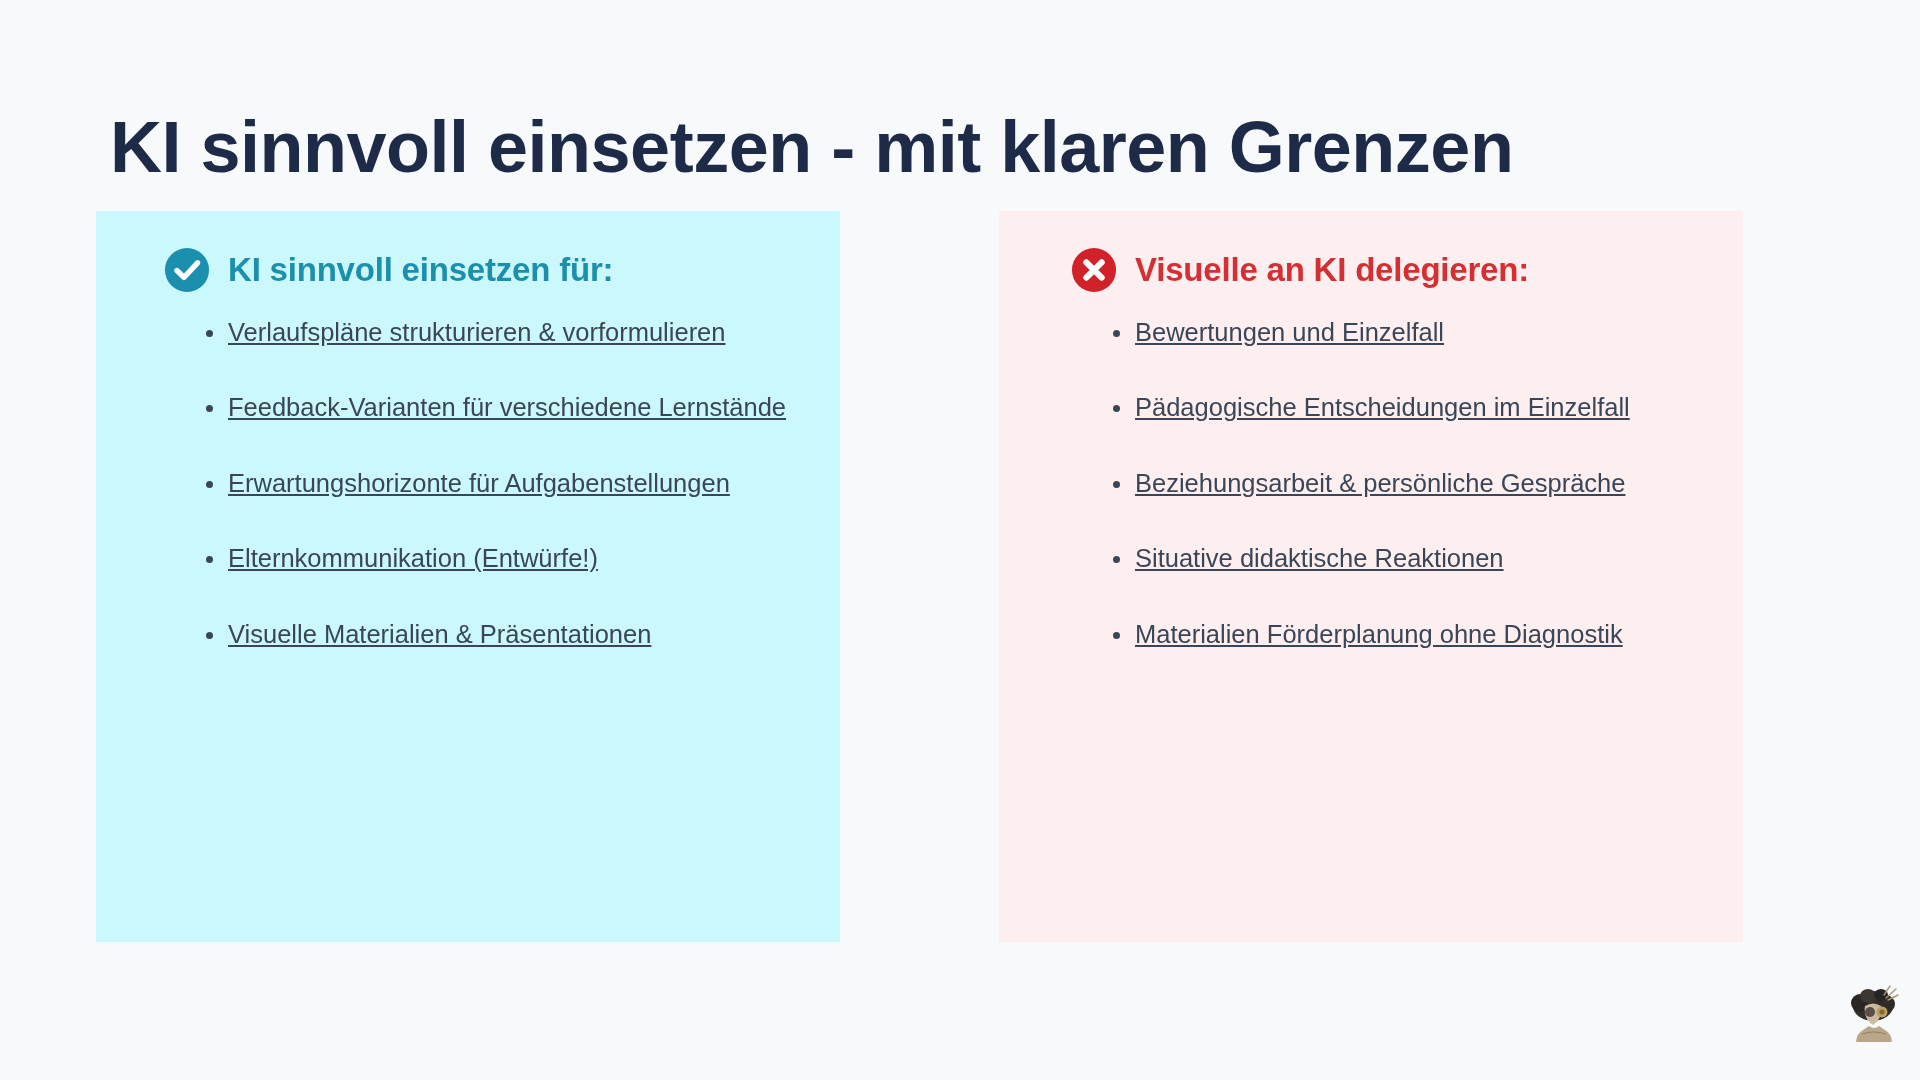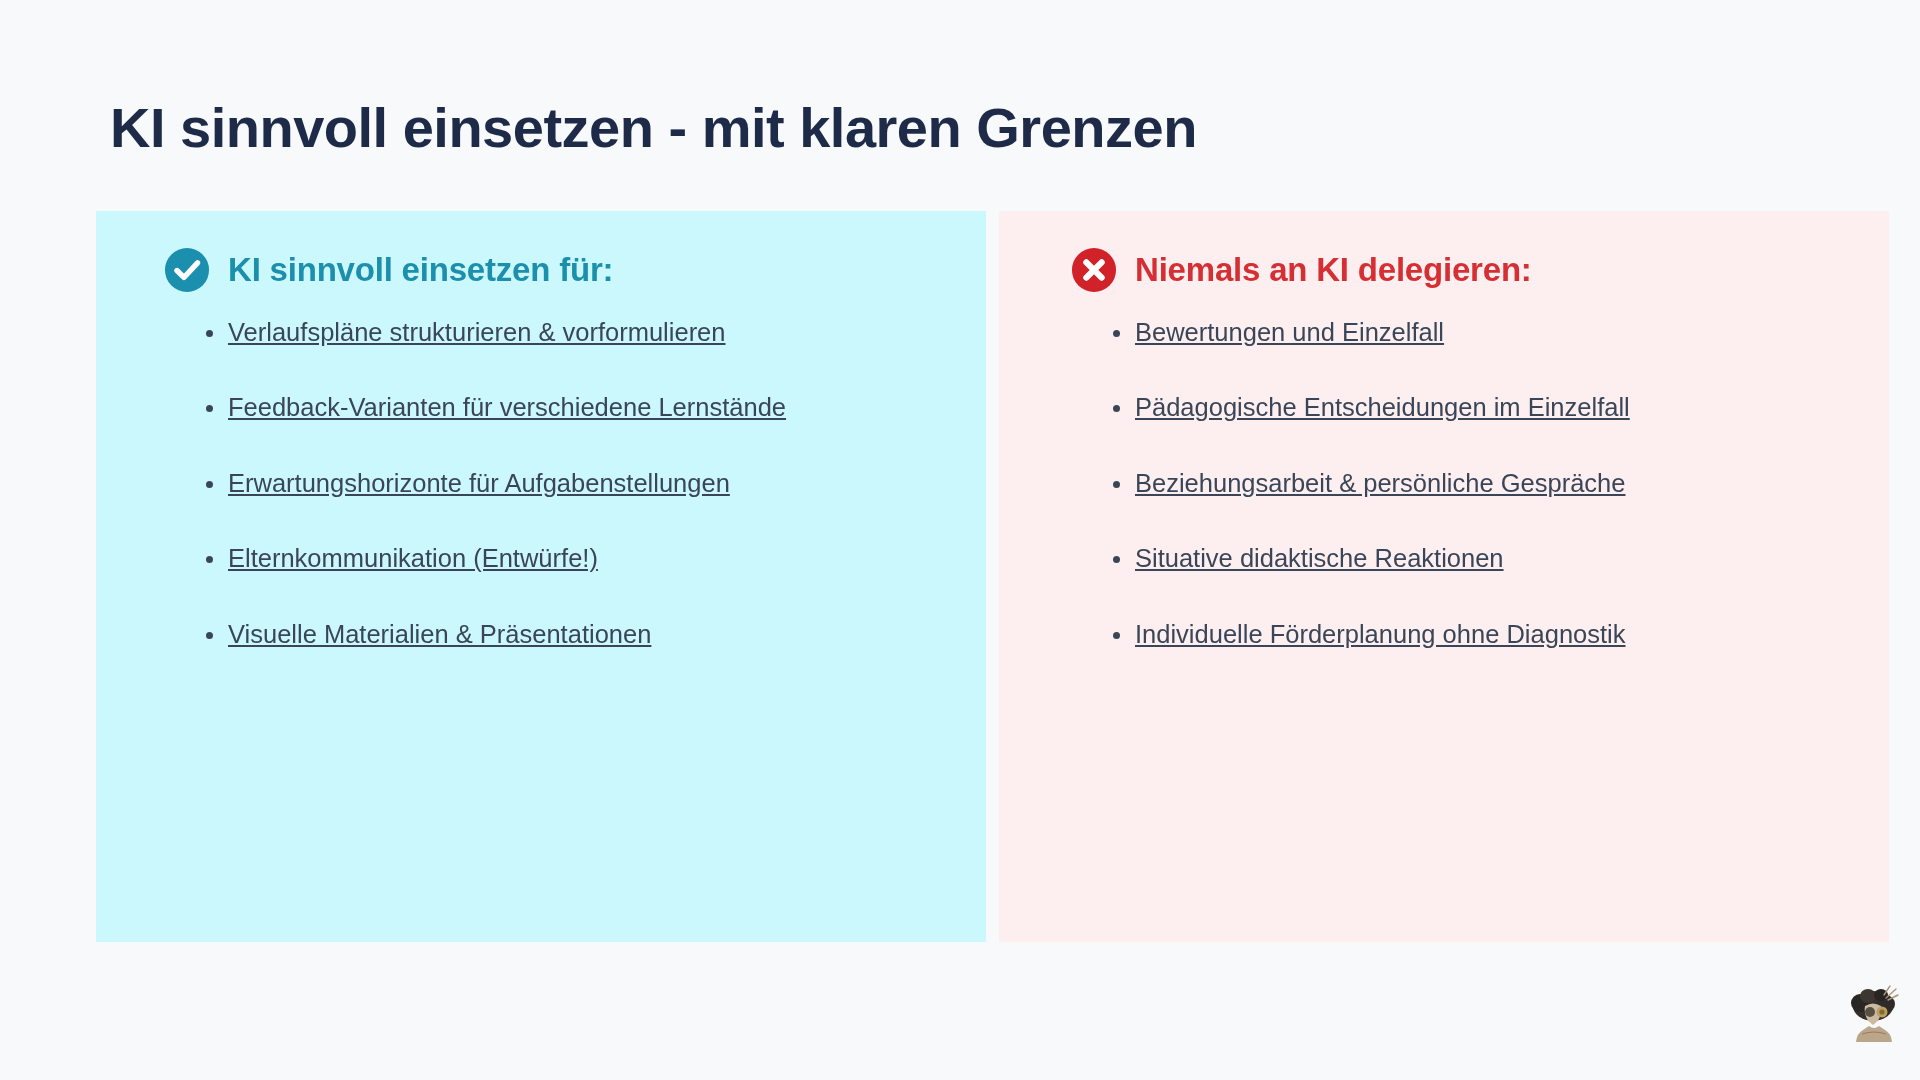--- a/index.html
+++ b/index.html
@@ -19,33 +19,33 @@
     position: absolute;
     inset: 0;
     background: #f7f9fa;
   }
 
   
   .slide-title {
     position: absolute;
     left: 110px;
     top: 58px;
-    font-size: 56px;
+    font-size: 72px;
     font-weight: 800;
     letter-spacing: -0.5px;
     color: #1e2b48;
     line-height: 1.15;
     white-space: nowrap;
   }
 
   
   .card {
     position: absolute;
     top: 211px;
-    width: 890px;
+    width: 744px;
     height: 731px;
     box-sizing: border-box;
     padding: 36px 44px 0 44px;
   }
   .card-left {
     left: 96px;
     background: #cbf8fd;
   }
   .card-right {
     left: 999px;
@@ -141,29 +141,29 @@
       <li>Visuelle Materialien &amp; Präsentationen</li>
     </ul>
   </section>
 
   <section class="card card-right">
     <div class="card-head">
       <svg class="head-icon" viewBox="0 0 48 48">
         <circle cx="24" cy="24" r="23" fill="#d12229"></circle>
         <path d="M16 16 L32 32 M32 16 L16 32" fill="none" stroke="#ffffff" stroke-width="6.4" stroke-linecap="round"></path>
       </svg>
-      <span class="card-head-text">Niemals an KI delegieren:</span>
+      <span class="card-head-text">Visuelle an KI delegieren:</span>
     </div>
 
     <ul class="card-list">
       <li>Bewertungen und Einzelfall</li>
       <li>Pädagogische Entscheidungen im Einzelfall</li>
       <li>Beziehungsarbeit &amp; persönliche Gespräche</li>
       <li>Situative didaktische Reaktionen</li>
-      <li>Individuelle Förderplanung ohne Diagnostik</li>
+      <li>Materialien Förderplanung ohne Diagnostik</li>
     </ul>
   </section>
 
   <svg class="watermark" viewBox="0 0 72 72">
     <rect width="72" height="72" fill="#f7f9fa"></rect>
     <g opacity="0.95">
 
       <ellipse cx="35" cy="30" rx="20" ry="15" fill="#2a2520"></ellipse>
       <ellipse cx="22" cy="27" rx="9" ry="9" fill="#1f1b18"></ellipse>
       <ellipse cx="48" cy="28" rx="9" ry="9" fill="#262120"></ellipse>

